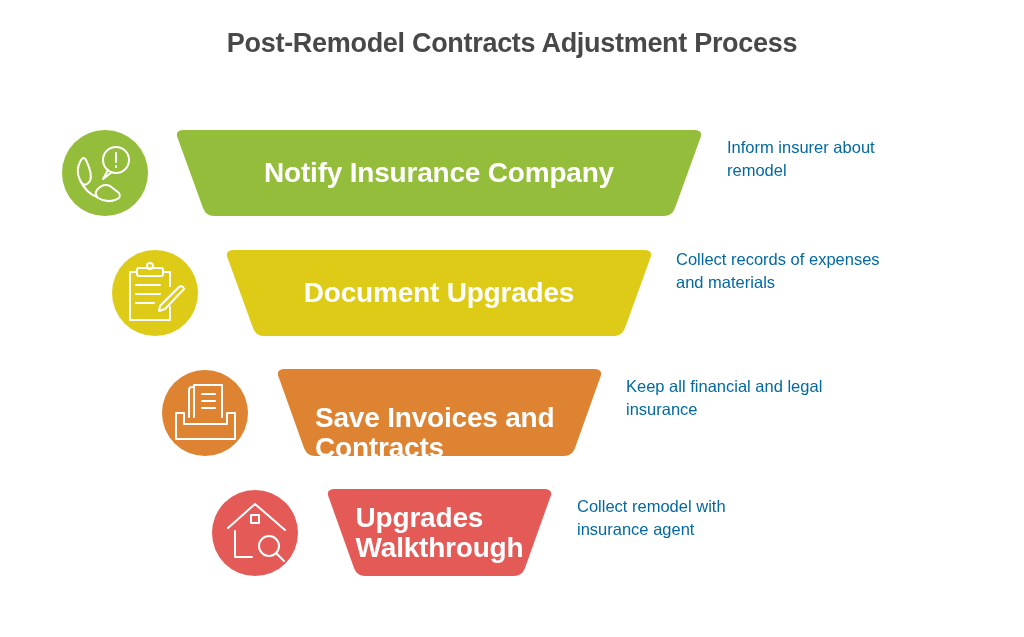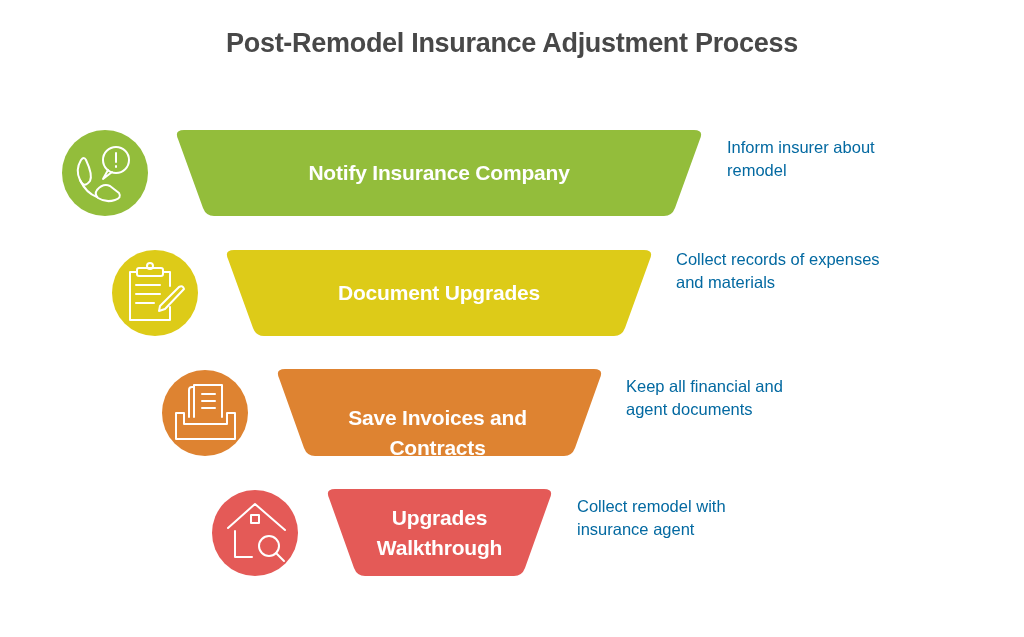--- a/index.html
+++ b/index.html
@@ -1,29 +1,29 @@
 <!DOCTYPE html>
 <html><head>
 <meta charset="utf-8">
 <style>
   html, body { margin: 0; padding: 0; background: #ffffff; }
   body { width: 1024px; height: 637px; position: relative; overflow: hidden;
          font-family: "Liberation Sans", "DejaVu Sans", sans-serif; }
   .title { position: absolute; left: 0; top: 28px; width: 1024px; text-align: center;
            font-size: 27px; font-weight: bold; color: #484848; letter-spacing: -0.3px; }
   svg.stage { position: absolute; left: 0; top: 0; }
-  .step-label { position: absolute; color: #ffffff; font-weight: bold; font-size: 21px;
-                text-align: center; line-height: 30px; display: flex; align-items: center;
+  .step-label { position: absolute; color: #ffffff; font-weight: bold; font-size: 28px;
+                line-height: 30px; display: flex; align-items: center;
                 justify-content: center; letter-spacing: -0.2px; }
   .desc { position: absolute; color: #0369a1; font-size: 16.5px; line-height: 22.5px; width: 240px; }
 </style>
 </head>
 <body>
 
-<div class="title">Post-Remodel Insurance Adjustment Process</div>
+<div class="title">Post-Remodel Contracts Adjustment Process</div>
 
 <svg class="stage" width="1024" height="637">
 
   <g>
     <circle class="icon-circle" cx="105" cy="173" r="43" fill="#93bd3b"></circle>
     <path class="trap" d="M184,130 L694,130 Q704,130 700,139 L675,208 Q672,216 664,216 L214,216 Q206,216 203,208 L178,139 Q174,130 184,130 Z" fill="#93bd3b"></path>
     <g fill="none" stroke="#fff" stroke-width="2" stroke-linejoin="round" stroke-linecap="round">
       <path d="M81,160 Q75,170 80,180 Q84,189 90,181 Q93,175 86,160 Q84,156 81,160 Z"></path>
       <path d="M97,190 Q103,183 110,186 L119,193 Q122,198 115,200 Q106,203 98,198 Q94,194 97,190 Z"></path>
       <path d="M80,180 Q86,193 97,197"></path>
@@ -75,14 +75,14 @@
   </g>
 </svg>
 
 <div class="step-label" style="left:206px; top:130px; width:466px; height:86px;">Notify Insurance Company</div>
 <div class="step-label" style="left:256px; top:250px; width:366px; height:86px;">Document Upgrades</div>
 <div class="step-label" style="left:315px; top:389px; width:245px; height:87px;">Save Invoices and Contracts</div>
 <div class="step-label" style="left:362px; top:489px; width:155px; height:87px;">Upgrades Walkthrough</div>
 
 <div class="desc" style="left:727px; top:136px; width:200px;">Inform insurer about remodel</div>
 <div class="desc" style="left:676px; top:248px; width:220px;">Collect records of expenses and materials</div>
-<div class="desc" style="left:626px; top:375px; width:200px;">Keep all financial and agent documents</div>
+<div class="desc" style="left:626px; top:375px; width:200px;">Keep all financial and legal insurance</div>
 <div class="desc" style="left:577px; top:495px; width:200px;">Collect remodel with insurance agent</div>
 
 </body></html>

